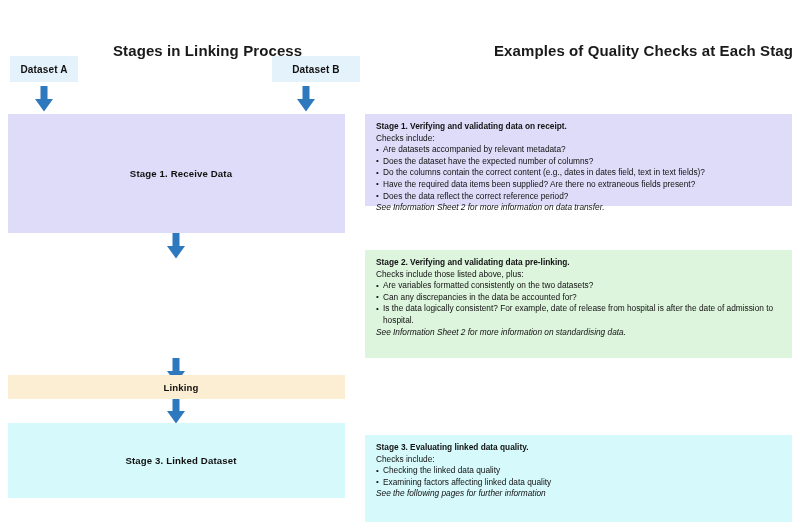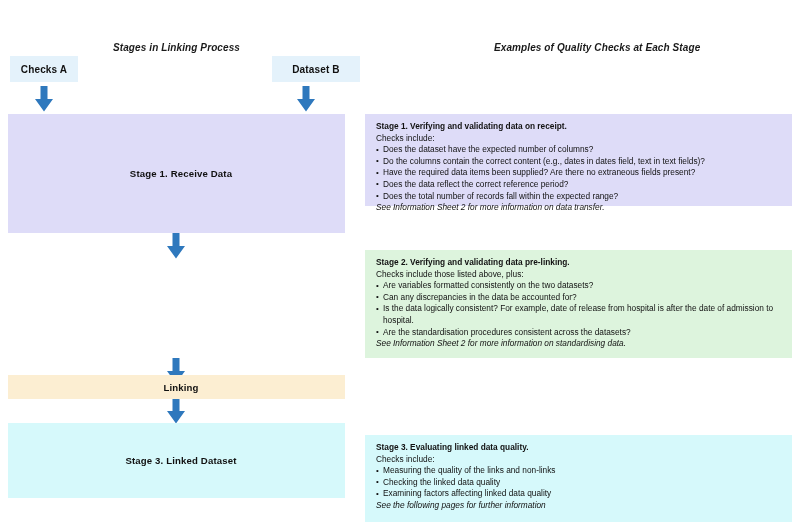--- a/index.html
+++ b/index.html
@@ -17,26 +17,25 @@
   }
   #canvas {
     position: relative;
     width: 792px;
     height: 522px;
   }
 
   
   .col-heading {
     position: absolute;
-    font-size: 10px;
+    font-size: 15px;
     font-weight: bold;
     color: #1a1a1a;
     letter-spacing: 0.1px;
     white-space: nowrap;
-    font-style: italic;
   }
   #heading-left  { left: 113px; top: 42px; }
   #heading-right { left: 494px; top: 42px; }
 
   
   .box {
     position: absolute;
     box-sizing: border-box;
     display: flex;
     align-items: center;
@@ -116,21 +115,21 @@
   #arrow-lks3 { left: 166px; top: 398px; }
 </style>
 </head>
 <body>
 
 <div id="canvas">
 
   <div class="col-heading" id="heading-left">Stages in Linking Process</div>
   <div class="col-heading" id="heading-right">Examples of Quality Checks at Each Stage</div>
 
-  <div class="box dataset-box" id="dataset-a">Checks A</div>
+  <div class="box dataset-box" id="dataset-a">Dataset A</div>
   <div class="box dataset-box" id="dataset-b">Dataset B</div>
 
   <svg class="arrow" id="arrow-a" viewBox="0 0 20 26">
     <polygon points="6.5,0 13.5,0 13.5,13 19,13 10,25.5 1,13 6.5,13" fill="#2E78BD"></polygon>
   </svg>
   <svg class="arrow" id="arrow-b" viewBox="0 0 20 26">
     <polygon points="6.5,0 13.5,0 13.5,13 19,13 10,25.5 1,13 6.5,13" fill="#2E78BD"></polygon>
   </svg>
   <svg class="arrow" id="arrow-s1s2" viewBox="0 0 20 26">
     <polygon points="6.5,0 13.5,0 13.5,13 19,13 10,25.5 1,13 6.5,13" fill="#2E78BD"></polygon>
@@ -143,45 +142,43 @@
   </svg>
 
   <div class="box stage-box" id="stage1-box">Stage 1. Receive Data</div>
   <div class="box stage-box" id="linking-box">Linking</div>
   <div class="box stage-box" id="stage3-box">Stage 3. Linked Dataset</div>
 
   <div class="panel" id="panel1">
     <span class="panel-title">Stage 1. Verifying and validating data on receipt.</span>
     <span class="panel-sub">Checks include:</span>
     <ul class="panel-list">
+      <li>Are datasets accompanied by relevant metadata?</li>
       <li>Does the dataset have the expected number of columns?</li>
       <li>Do the columns contain the correct content (e.g., dates in dates field, text in text fields)?</li>
       <li>Have the required data items been supplied? Are there no extraneous fields present?</li>
       <li>Does the data reflect the correct reference period?</li>
-      <li>Does the total number of records fall within the expected range?</li>
     </ul>
     <span class="panel-note">See Information Sheet 2 for more information on data transfer.</span>
   </div>
 
   <div class="panel" id="panel2">
     <span class="panel-title">Stage 2. Verifying and validating data pre-linking.</span>
     <span class="panel-sub">Checks include those listed above, plus:</span>
     <ul class="panel-list">
       <li>Are variables formatted consistently on the two datasets?</li>
       <li>Can any discrepancies in the data be accounted for?</li>
       <li>Is the data logically consistent? For example, date of release from hospital is after the date of admission to hospital.</li>
-      <li>Are the standardisation procedures consistent across the datasets?</li>
     </ul>
     <span class="panel-note">See Information Sheet 2 for more information on standardising data.</span>
   </div>
 
   <div class="panel" id="panel3">
     <span class="panel-title">Stage 3. Evaluating linked data quality.</span>
     <span class="panel-sub">Checks include:</span>
     <ul class="panel-list">
-      <li>Measuring the quality of the links and non-links</li>
       <li>Checking the linked data quality</li>
       <li>Examining factors affecting linked data quality</li>
     </ul>
     <span class="panel-note">See the following pages for further information</span>
   </div>
 
 </div>
 
 </body></html>

